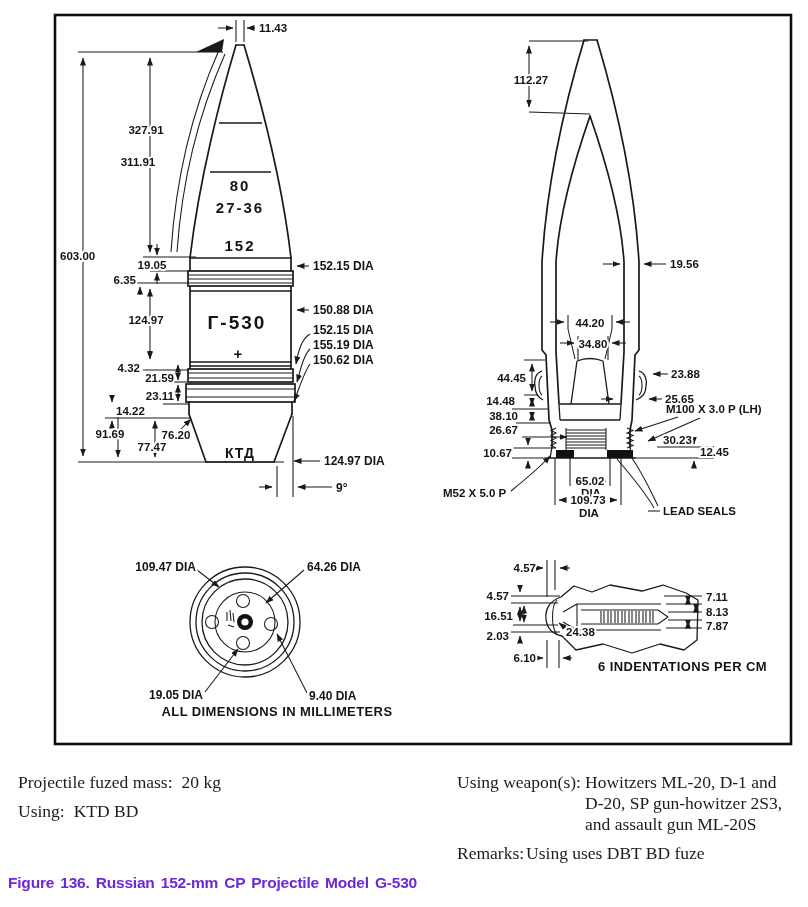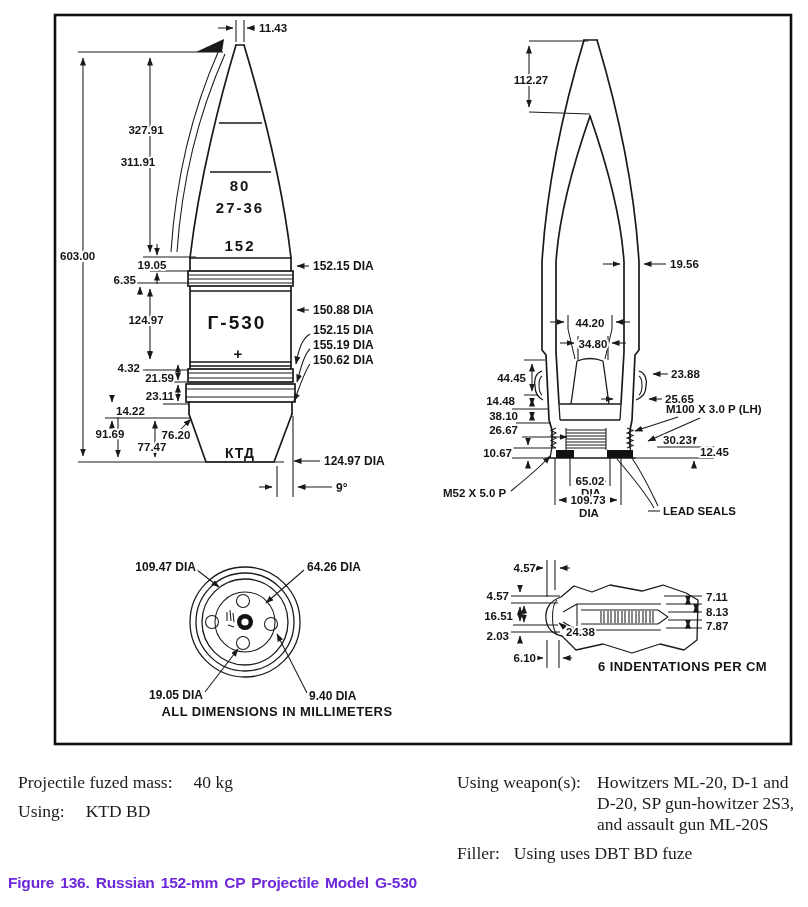--- a/index.html
+++ b/index.html
@@ -12,21 +12,21 @@
   .note{font:bold 13px "Liberation Sans",sans-serif;letter-spacing:.4px;}
   .mark{font:bold 15px "Liberation Sans",sans-serif;letter-spacing:2px;}
   .markbig{font:bold 19px "Liberation Sans",sans-serif;letter-spacing:2px;}
   .marksm{font:bold 14px "Liberation Sans",sans-serif;letter-spacing:1px;}
   .halo{paint-order:stroke;stroke:#fff;stroke-width:4px;}
   .ol{fill:none;stroke:#1a1a1a;stroke-width:1.7;stroke-linejoin:round;stroke-linecap:round;}
   .ol2{fill:none;stroke:#1a1a1a;stroke-width:1.3;stroke-linejoin:round;}
   .dl{fill:none;stroke:#1a1a1a;stroke-width:1.05;}
   .wband{fill:#fff;stroke:#1a1a1a;stroke-width:1.7;}
   .specs{position:absolute;font:17.5px "Liberation Serif",serif;color:#1c1c1c;}
-  .specs .row{margin-bottom:8px;display:flex;gap:12px;}
+  .specs .row{margin-bottom:8px;display:flex;}
   .specs .lbl{white-space:nowrap;}
   .specs .val{margin-left:9px;}
   .specs-right{left:418px;top:772px;width:378px;}
   .specs-left{left:18px;top:772px;}
   .specs-right .lbl{width:126px;flex:0 0 auto;margin-left:39px;}
   .specs-right .val{margin-left:2px;width:250px;}
   .caption{position:absolute;left:8px;top:874px;font:bold 15.5px "Liberation Sans",sans-serif;
            letter-spacing:-.2px;word-spacing:2px;color:#6d28d9;}
 </style>
 </head>
@@ -286,33 +286,33 @@
       <text class="dim halo" x="706" y="616">8.13</text>
       <text class="dim halo" x="706" y="630">7.87</text>
       <text class="note" x="598" y="671">6 INDENTATIONS PER CM</text>
     </g>
   </g>
 </svg>
 
   <div class="specs specs-left">
     <div class="row">
       <span class="lbl">Projectile fuzed mass:</span>
-      <span class="val">40 kg</span>
+      <span class="val">20 kg</span>
     </div>
     <div class="row">
       <span class="lbl">Using:</span>
       <span class="val">KTD BD</span>
     </div>
   </div>
 
   <div class="specs specs-right">
     <div class="row">
       <span class="lbl">Using weapon(s):</span>
       <span class="val">Howitzers ML-20, D-1 and D-20, SP gun-howitzer 2S3, and assault gun ML-20S</span>
     </div>
     <div class="row">
-      <span class="lbl" style="width:auto">Filler:</span>
+      <span class="lbl" style="width:auto">Remarks:</span>
       <span class="val" style="width:auto">Using uses DBT BD fuze</span>
     </div>
   </div>
 
   <div class="caption">Figure 136. Russian 152-mm CP Projectile Model G-530</div>
 </div>
 
 </body></html>

